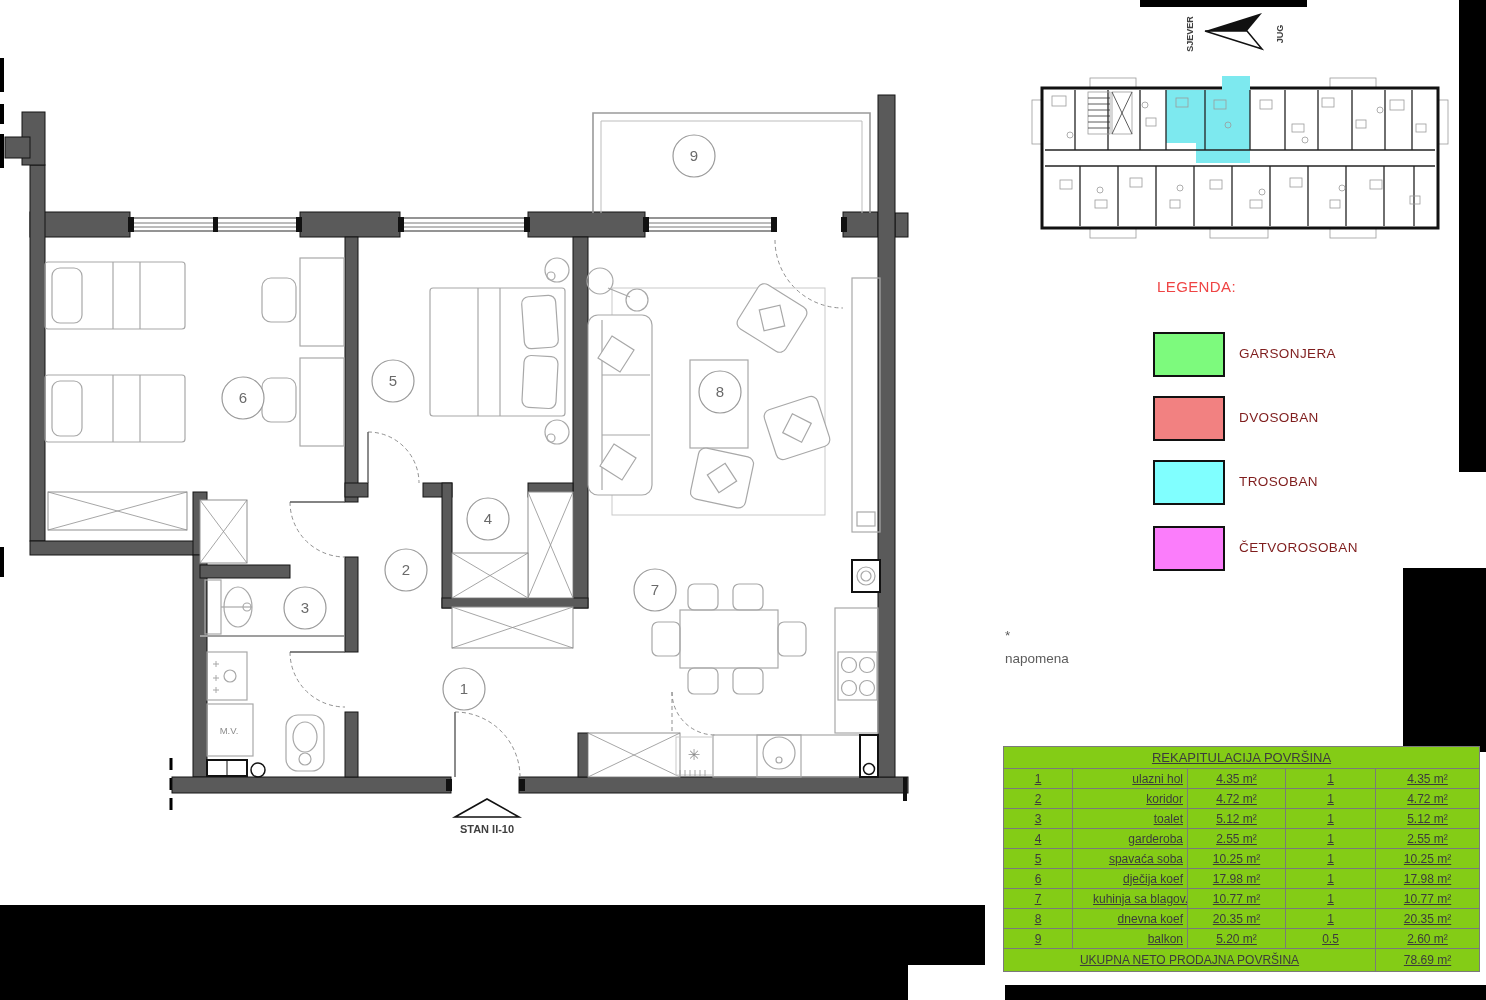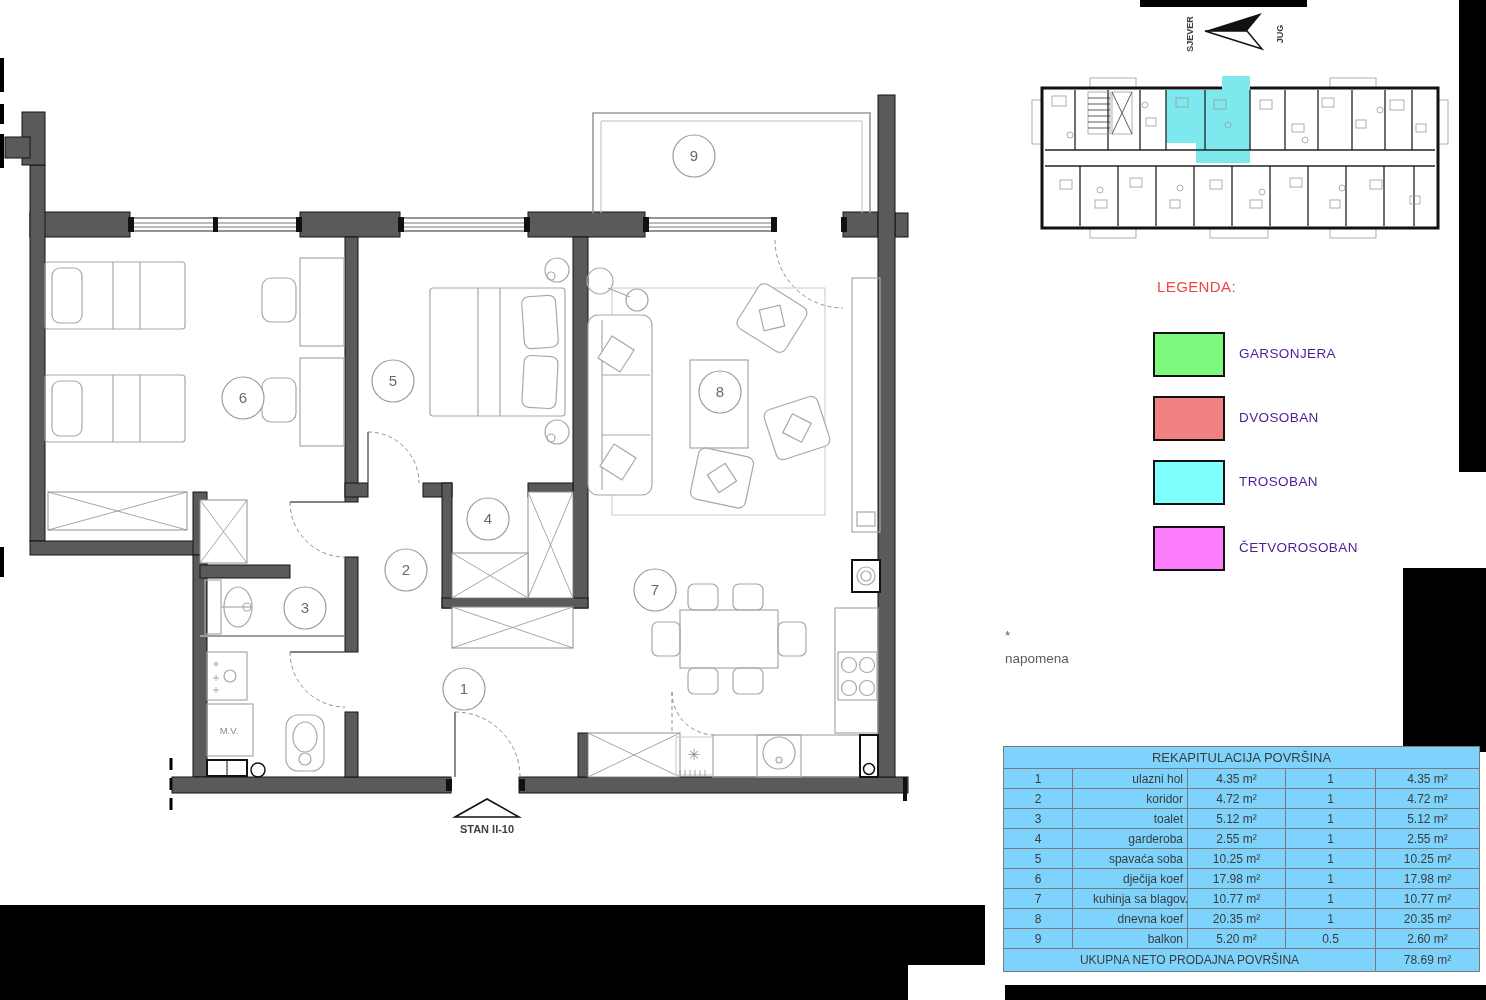--- a/index.html
+++ b/index.html
@@ -22,28 +22,28 @@
   .roomt{font:15px "Liberation Sans",sans-serif;fill:#6a6a6a;text-anchor:middle;}
   .blk{fill:#000;stroke:none;}
   .dark2{stroke:#111;stroke-width:2;fill:#fff;}
   .mini-div{stroke:#222;stroke-width:1.3;}
   .mini-furn{fill:none;stroke:#9b9b9b;stroke-width:0.8;}
   .lbl{fill:#3f3f3f;}
   
   #legend-title{position:absolute;left:1157px;top:278px;font-size:15px;color:#ef4444;letter-spacing:.4px;}
   .lg-item{position:absolute;left:1153px;width:340px;height:46px;}
   .lg-swatch{position:absolute;left:0;top:0;width:72px;height:45px;border:2px solid #111;box-sizing:border-box;}
-  .lg-label{position:absolute;left:86px;top:14px;font-size:13.5px;color:#4c1d95;letter-spacing:.4px;}
+  .lg-label{position:absolute;left:86px;top:14px;font-size:13.5px;color:#7f1d1d;letter-spacing:.4px;}
   
   #note{position:absolute;left:1005px;top:628px;color:#5c5c5c;font-size:13.5px;}
   #note .star{margin:0 0 8px 0;}
   #note .head{margin:0 0 12px 0;}
   
   #area-table{position:absolute;left:1003px;top:746px;width:476px;border-collapse:collapse;
-              table-layout:fixed;font-size:12px;color:#3c3c3c;background:#7dd3fc;}
+              table-layout:fixed;font-size:12px;color:#3c3c3c;background:#84cc16;text-decoration:underline;}
   #area-table td,#area-table th{border:1px solid #7a7a7a;padding:0 4px;height:19px;
               font-weight:normal;text-align:center;overflow:hidden;white-space:nowrap;}
   #area-table .title-cell{height:21px;font-size:13px;}
   #area-table .c1{text-align:right;padding-left:20px;}
   #area-table th.h0,#area-table th.h1{text-align:left;padding-left:6px;}
   #area-table .foot td{height:22px;}
 </style>
 </head>
 <body>
 

